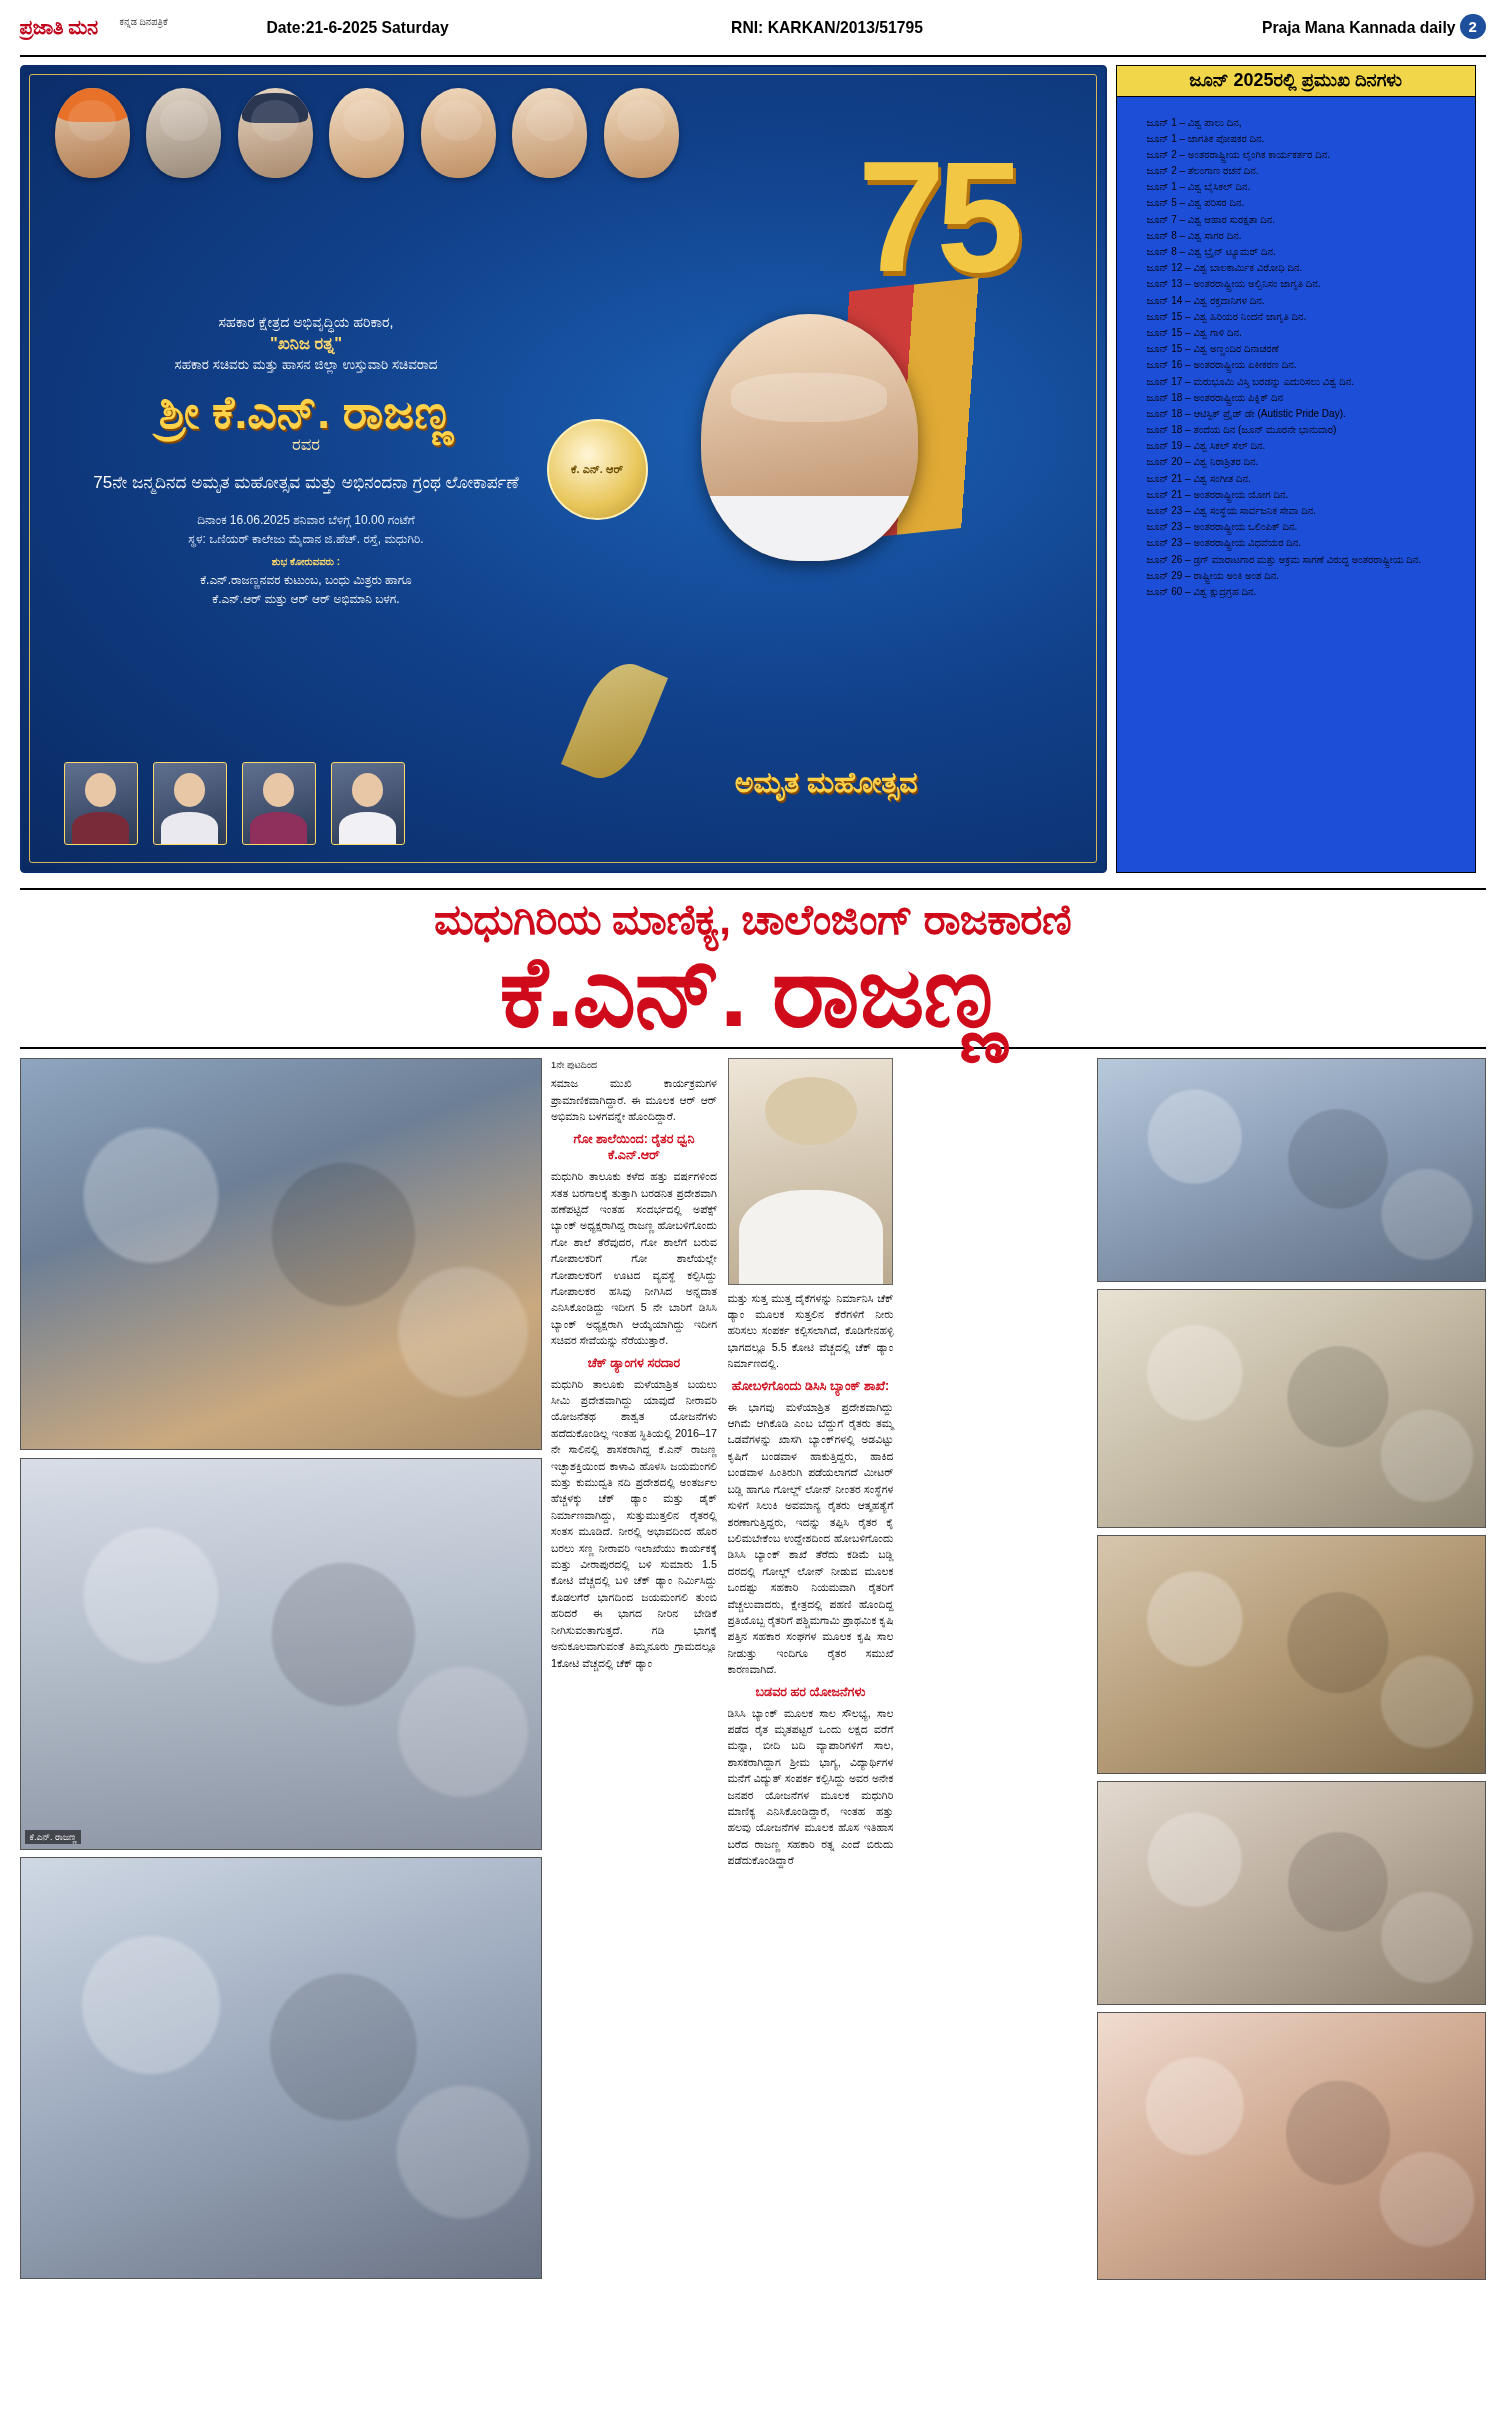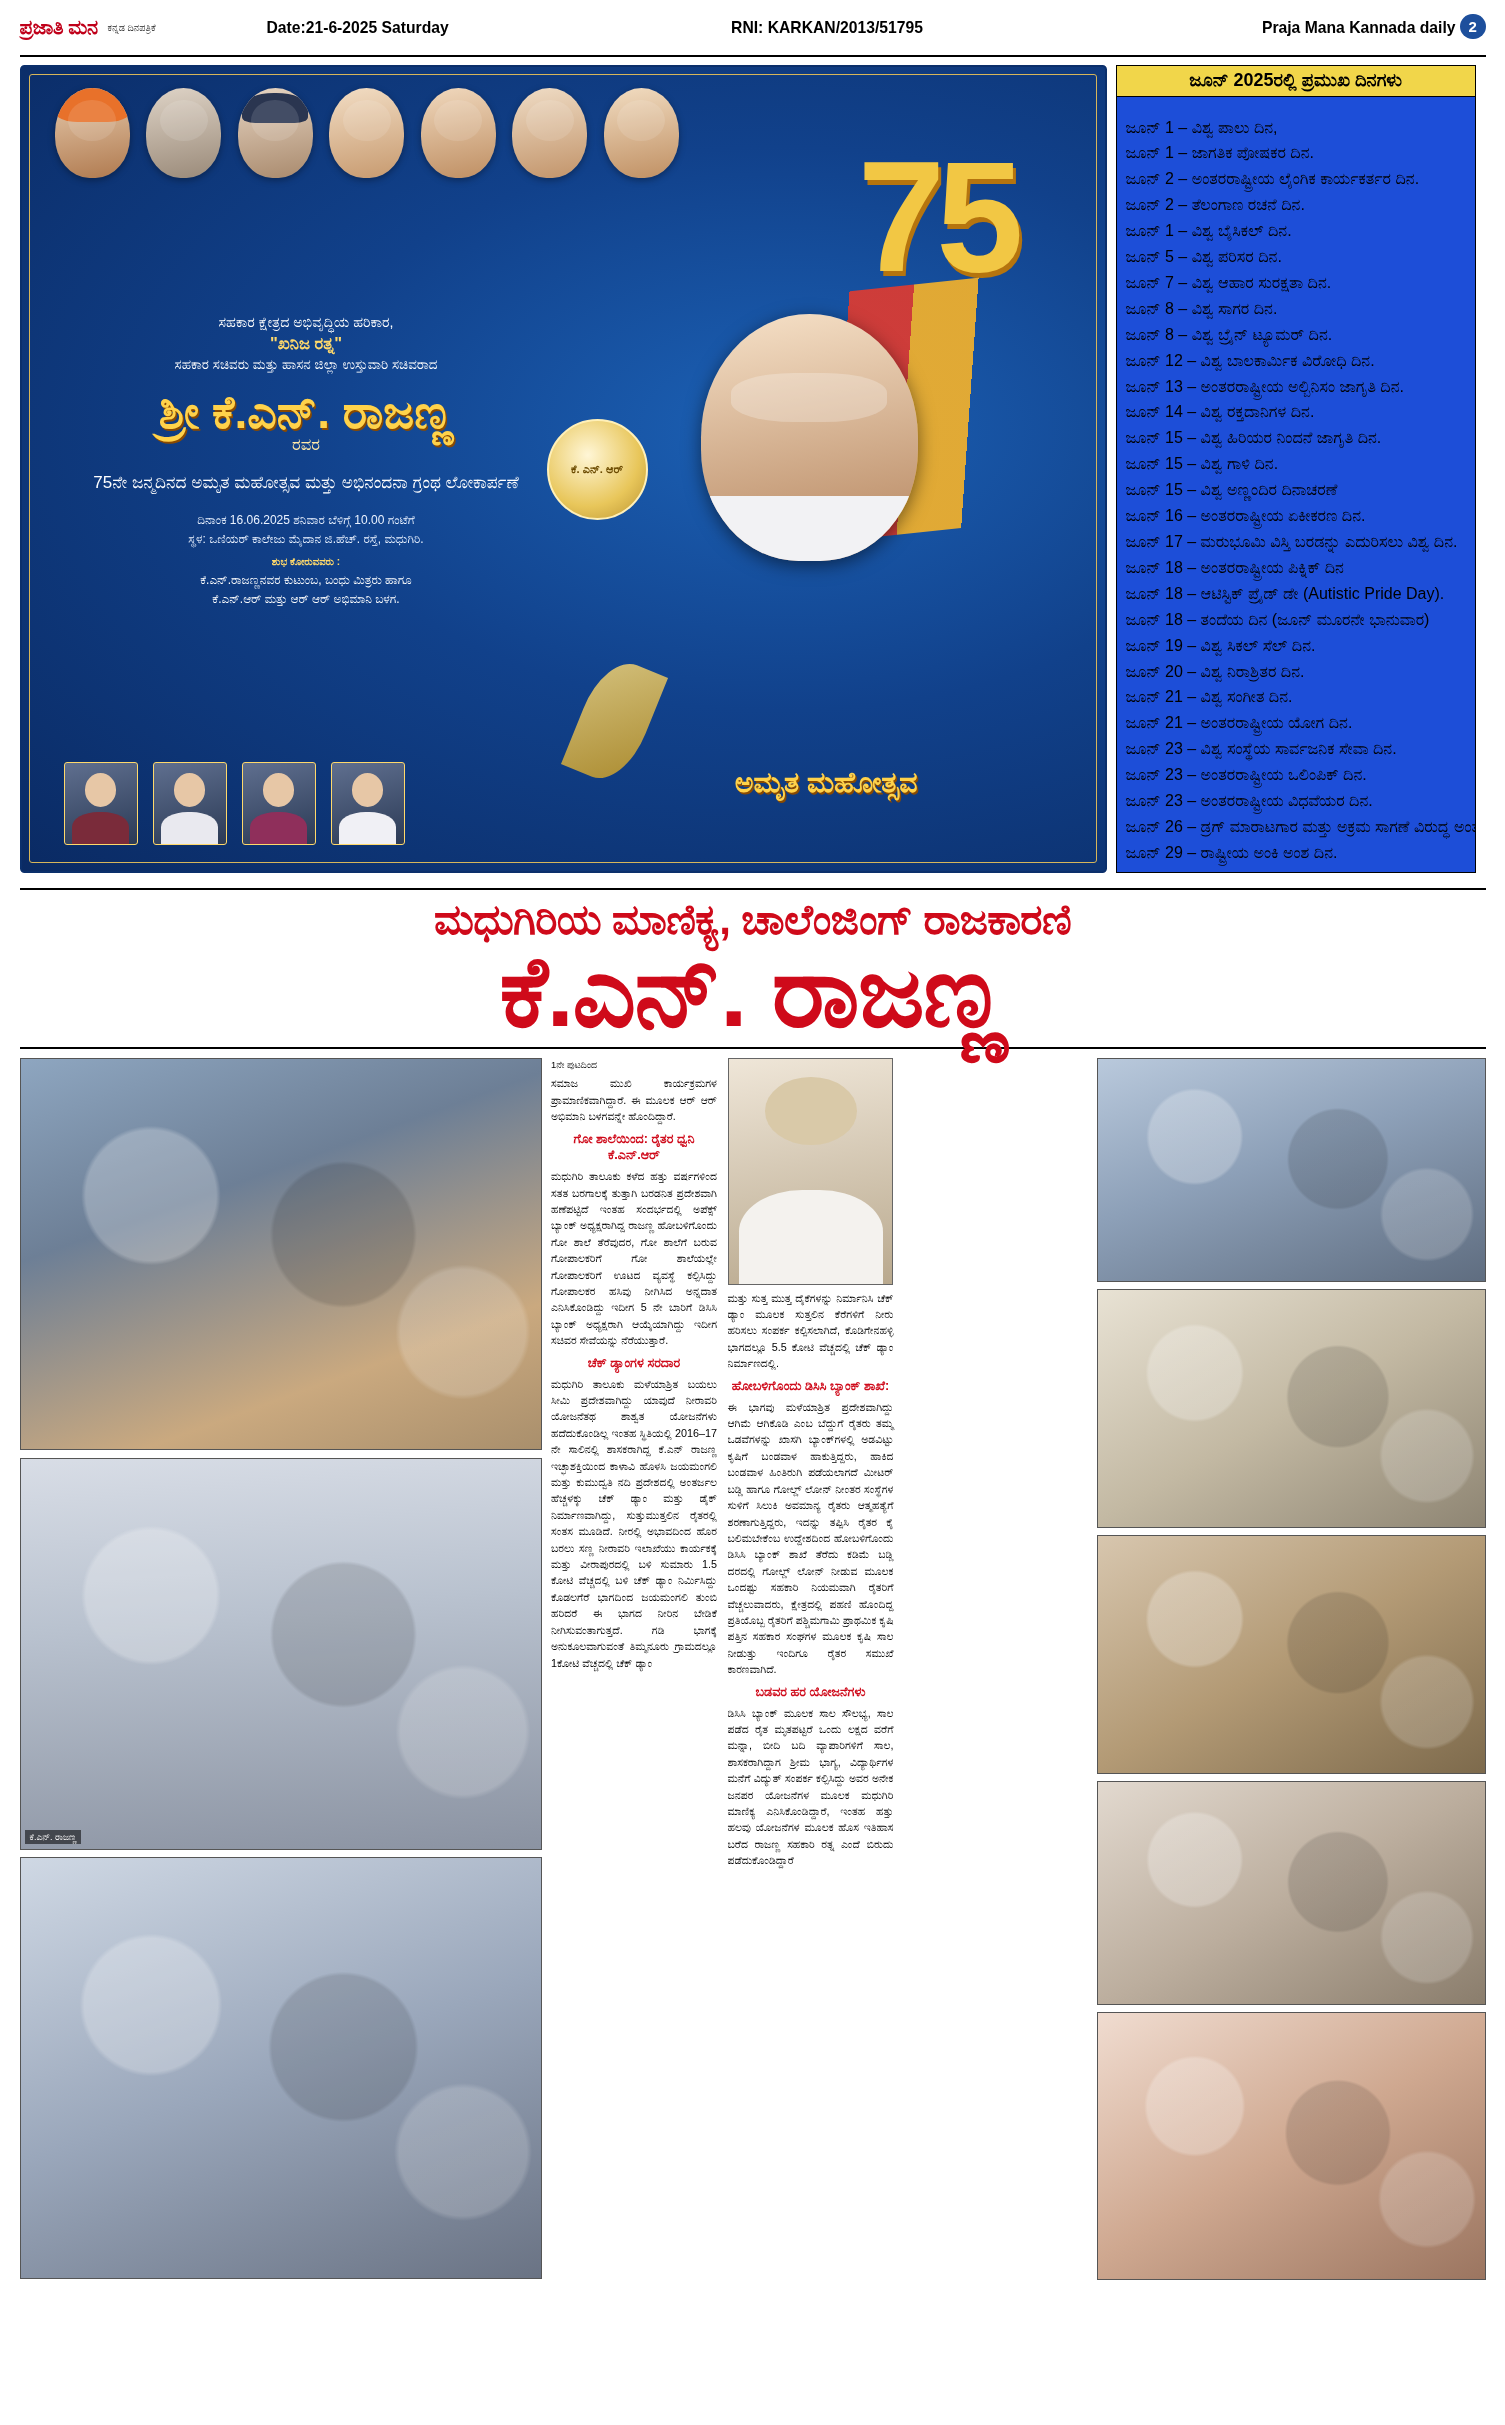--- a/index.html
+++ b/index.html
@@ -26,22 +26,22 @@
   
   .masthead {
     position: relative;
     height: 55px;
     border-bottom: 2.2px solid #000;
     display: flex;
     align-items: center;
   }
   .masthead-logo {
     display: flex;
-    align-items: center;
-    gap: 10px;
+    align-items: flex-start;
+    gap: 22px;
     width: 247px;
   }
   .logo-main {
     font-size: 20px;
     font-weight: bold;
     color: #c0001a;
     letter-spacing: -0.4px;
   }
   .logo-sub {
     font-size: 9.7px;
@@ -312,23 +312,24 @@
     text-align: center;
     font-size: 18px;
     font-weight: bold;
     padding: 4.5px 0;
   }
   .days-list {
     padding: 6px 7.5px 0 9px;
   }
   .days-list li {
     list-style: none;
-    font-size: 16px;
+    font-size: 10px;
     line-height: 1.62;
     white-space: nowrap;
+    margin-left: 21px;
   }
 
   
   .headline-band {
     border-top: 2.2px solid #000;
     border-bottom: 2.2px solid #000;
     margin-top: 6px;
     padding: 7.5px 0 3px;
   }
   .kicker {

